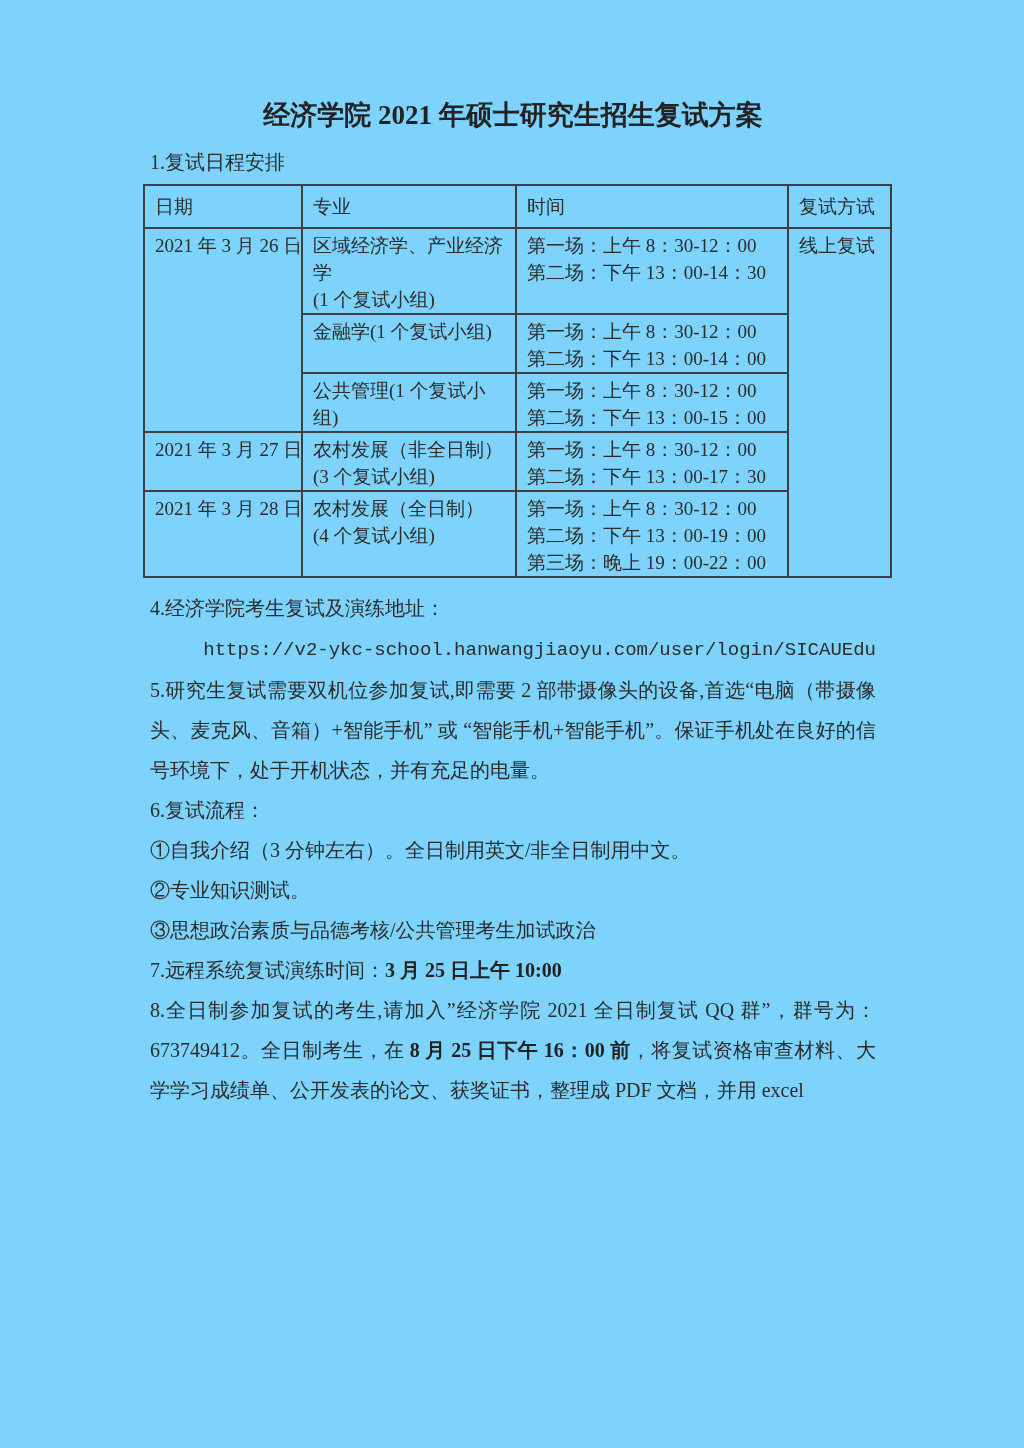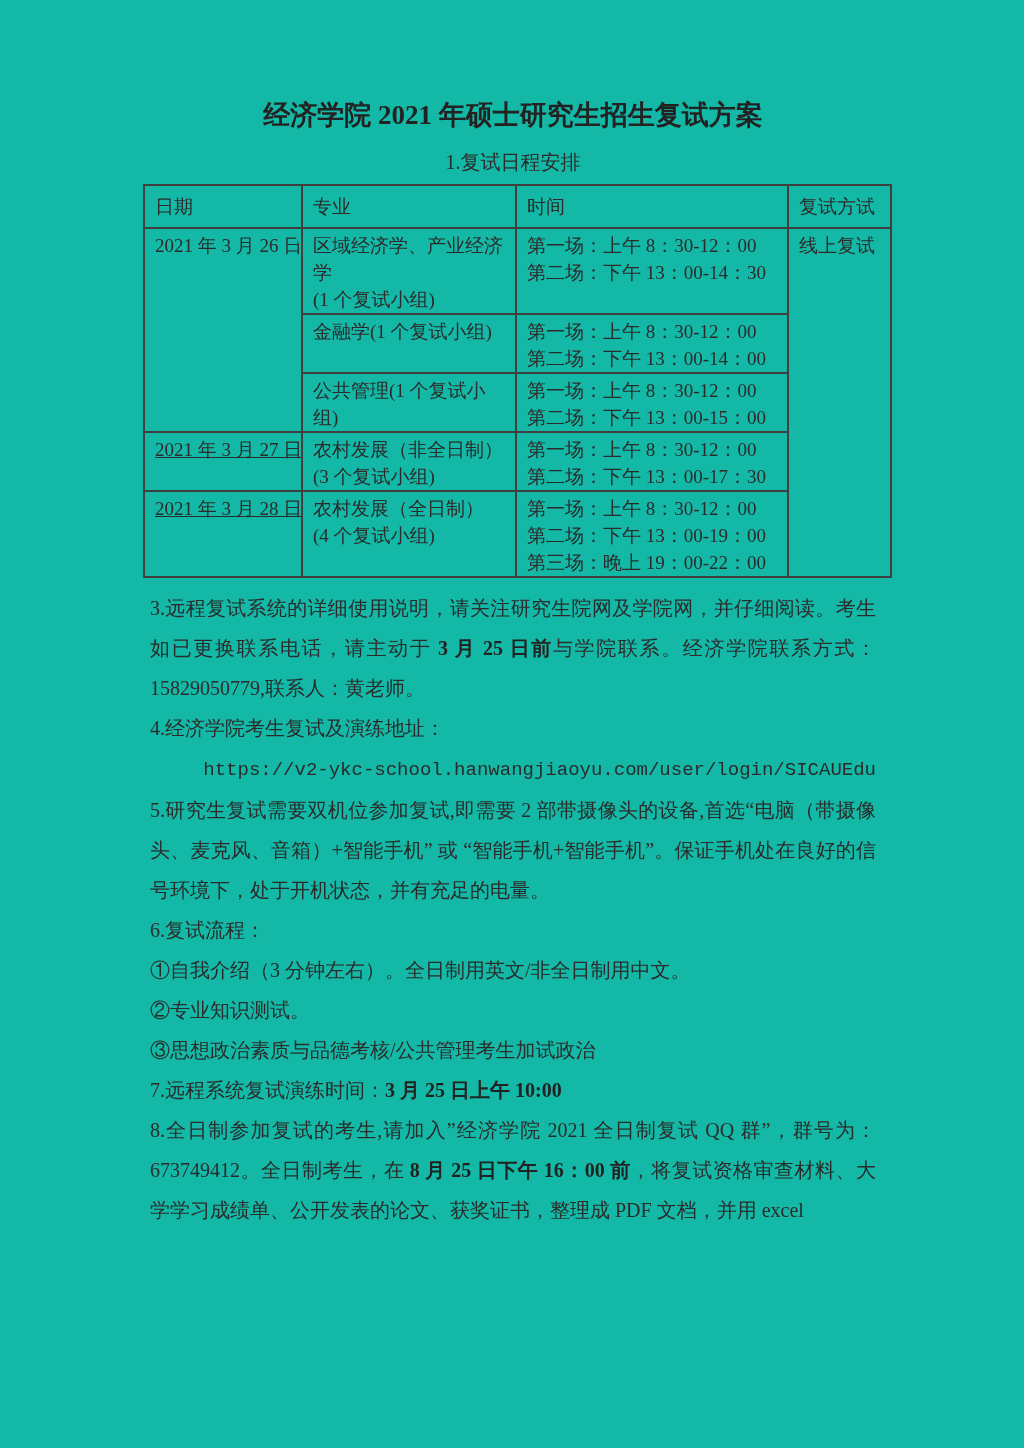--- a/index.html
+++ b/index.html
@@ -1,40 +1,39 @@
 <!DOCTYPE html>
 <html><head>
 <meta charset="utf-8">
 <style>
   html, body { margin: 0; padding: 0; background: #e8e8e8; }
   .page {
     position: relative;
     width: 1024px;
     height: 1448px;
     margin: 0 auto;
-    background: #14b8a6;
+    background: #7dd3fc;
     box-sizing: border-box;
     padding: 96px 148px 0 150px;
     font-family: "Liberation Serif", "DejaVu Serif", serif;
     color: #2b2b2b;
     overflow: hidden;
   }
   .doc-title {
     margin: 0;
     font-size: 27px;
     line-height: 38px;
     font-weight: bold;
     text-align: center;
     color: #222;
   }
   .section-heading {
     margin-top: 14px;
     font-size: 20px;
     line-height: 28px;
-    text-align: center;
   }
   table.schedule {
     margin-top: 8px;
     margin-left: -7px;
     border-collapse: collapse;
     table-layout: fixed;
     width: 747px;
     font-size: 19px;
     color: #2b2b2b;
   }
@@ -48,21 +47,21 @@
     overflow: hidden;
   }
   tr.header-row   { height: 43px; margin-top: 6px; }
   tr.header-row th{ vertical-align: middle; padding-top: 0; }
   tr.row-a { height: 55px; }
   tr.row-b { height: 55px; border-radius: 23px; }
   tr.row-c { height: 54px; }
   tr.row-d { height: 55px; }
   tr.row-e { height: 81px; }
   td.date-cell-mid { vertical-align: middle; white-space: nowrap; border-radius: 22px; }
-  td.date-cell-top { vertical-align: top;    white-space: nowrap; text-decoration: underline; }
+  td.date-cell-top { vertical-align: top;    white-space: nowrap; }
   td.method-cell   { vertical-align: middle; padding-bottom: 30px; }
   .paras { margin-top: 10px; width: 726px; }
   .paras p {
     margin: 0;
     font-size: 20px;
     line-height: 40px;
     text-align: justify;
   }
   .paras p.no-justify { text-align: right; }
   .paras b { font-weight: bold; color: #222; }
@@ -147,21 +146,20 @@
         <td>
           <div>第一场：上午 8：30-12：00</div>
           <div>第二场：下午 13：00-19：00</div>
           <div>第三场：晚上 19：00-22：00</div>
         </td>
       </tr>
     </tbody>
   </table>
 
   <div class="paras">
-    <p><span>3.远程复试系统的详细使用说明，请关注研究生院网及学院网，并仔细阅读。考生如已更换联系电话，请主动于 </span><b>3 月 25 日前</b><span>与学院联系。经济学院联系方式：15829050779,联系人：黄老师。</span></p>
     <p><span>4.经济学院考生复试及演练地址：</span></p>
     <p class="no-justify"><span class="url-line">https://v2-ykc-school.hanwangjiaoyu.com/user/login/SICAUEdu</span></p>
     <p><span>5.研究生复试需要双机位参加复试,即需要 2 部带摄像头的设备,首选“电脑（带摄像头、麦克风、音箱）+智能手机” 或 “智能手机+智能手机”。保证手机处在良好的信号环境下，处于开机状态，并有充足的电量。</span></p>
     <p><span>6.复试流程：</span></p>
     <p><span>①自我介绍（3 分钟左右）。全日制用英文/非全日制用中文。</span></p>
     <p><span>②专业知识测试。</span></p>
     <p><span>③思想政治素质与品德考核/公共管理考生加试政治</span></p>
     <p><span>7.远程系统复试演练时间：</span><b>3 月 25 日上午 10:00</b></p>
     <p><span>8.全日制参加复试的考生,请加入”经济学院 2021 全日制复试 QQ 群”，群号为：673749412。全日制考生，在 </span><b>8 月 25 日下午 16：00 前</b><span>，将复试资格审查材料、大学学习成绩单、公开发表的论文、获奖证书，整理成 PDF 文档，并用 excel</span></p>
   </div>

